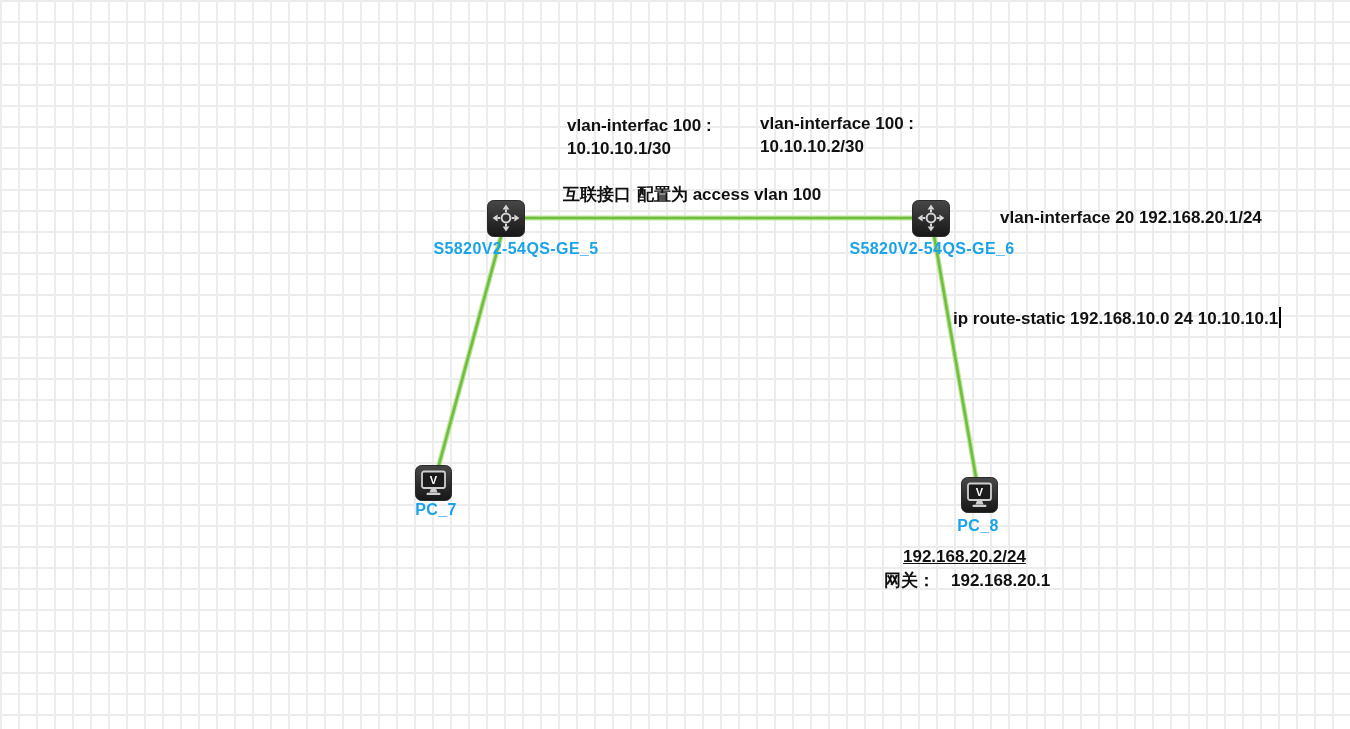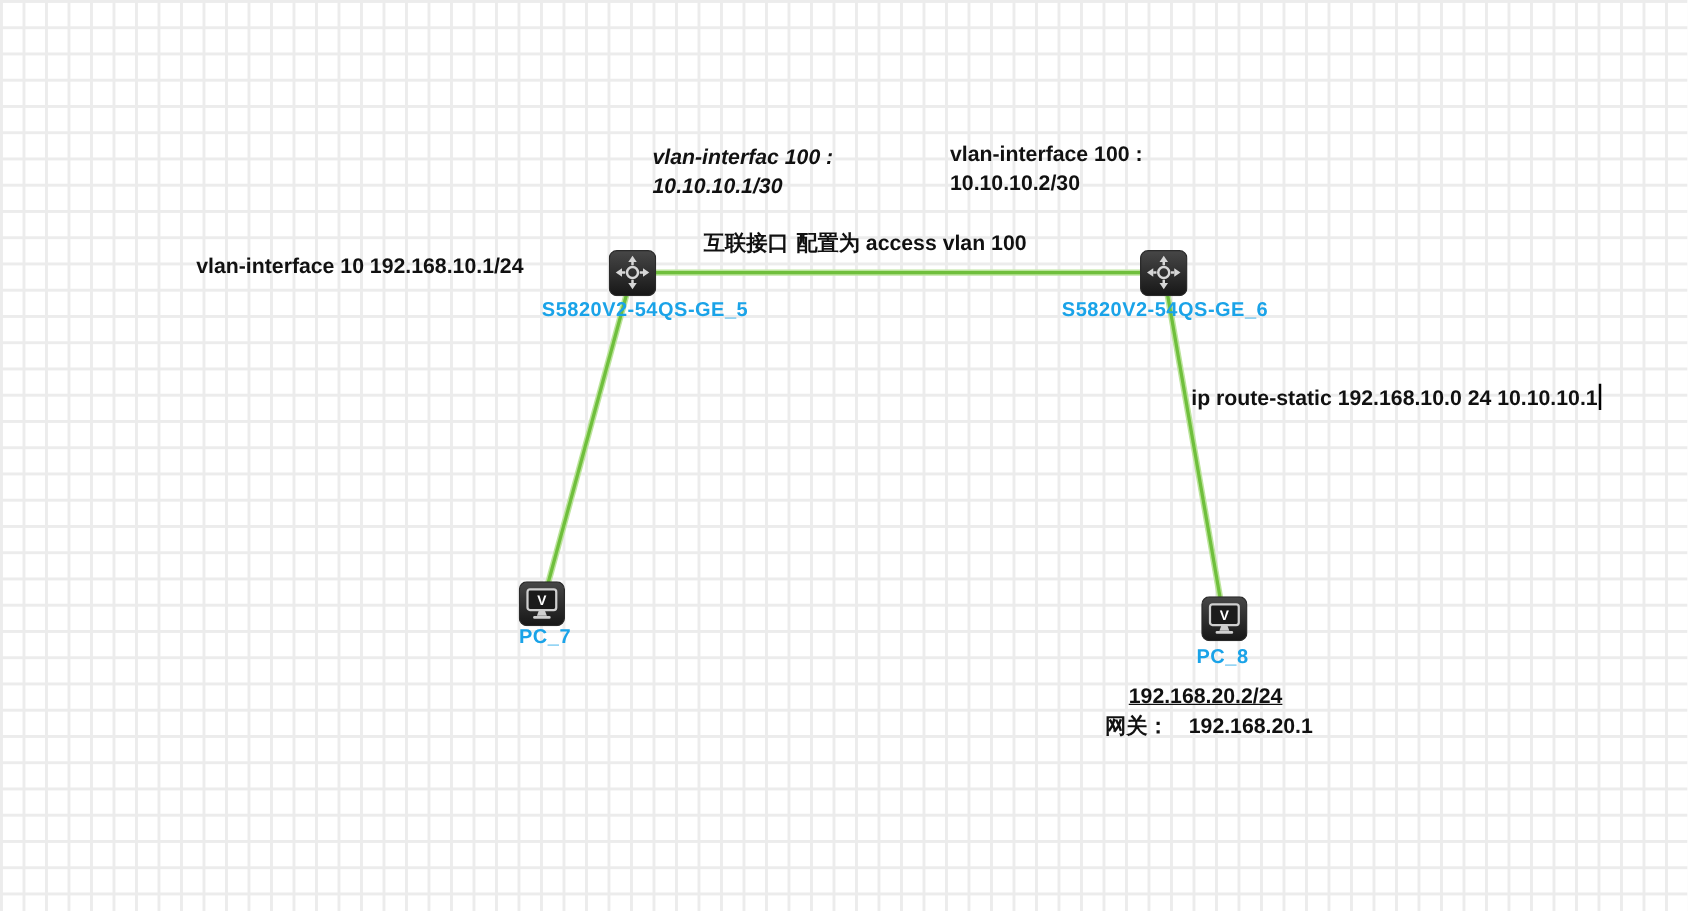--- a/index.html
+++ b/index.html
@@ -109,37 +109,37 @@
     <svg width="37" height="36" viewBox="0 0 37 36">
       <rect x="0.5" y="0.5" width="36" height="35" rx="6" fill="url(#g1)" stroke="#2a2a2a"></rect>
       <rect x="7" y="6.5" width="23" height="16.5" rx="2" fill="#1b1b1b" stroke="#cfcfcf" stroke-width="1.8"></rect>
       <text x="18.5" y="19" text-anchor="middle" font-family="Liberation Sans, sans-serif" font-size="11" font-weight="bold" fill="#ffffff">V</text>
       <polygon points="16,23.5 21,23.5 22.5,27.5 14.5,27.5" fill="#cfcfcf"></polygon>
       <rect x="11.5" y="27.8" width="14" height="2.2" rx="1" fill="#cfcfcf"></rect>
     </svg>
   </div>
   <div class="node-label" style="left: 978px; top: 517px; color: rgb(26, 163, 232);">PC_8</div>
 
-  <div class="ann" style="left:522px;top:114px;font-style:italic;">
+  <div class="ann" style="left:567px;top:114px;">
     <span>vlan-interfac 100 :</span><br>
     <span>10.10.10.1/30</span>
   </div>
 
   <div class="ann" style="left:760px;top:112px;">
     <span>vlan-interface 100 :</span><br>
     <span>10.10.10.2/30</span>
   </div>
 
   <div class="ann" style="left:563px;top:183px;">
     <span class="cjk">互联接口 配置为</span>
     <span>access vlan 100</span>
   </div>
 
-  <div class="ann" style="left:157px;top:201px;">vlan-interface 10 192.168.10.1/24</div>
 
+  <div class="ann" style="left:1000px;top:206px;">vlan-interface 20 192.168.20.1/24</div>
 
 
   <div class="ann" style="left:953px;top:307px;">
     <span>ip route-static 192.168.10.0 24 10.10.10.1</span><span class="caret"></span>
   </div>
 
 
   <div class="ann" style="left:884px;top:545px;">
     <span style="margin-left:19px;text-decoration:underline;">192.168.20.2/24</span>
     <span class="gw-line">

